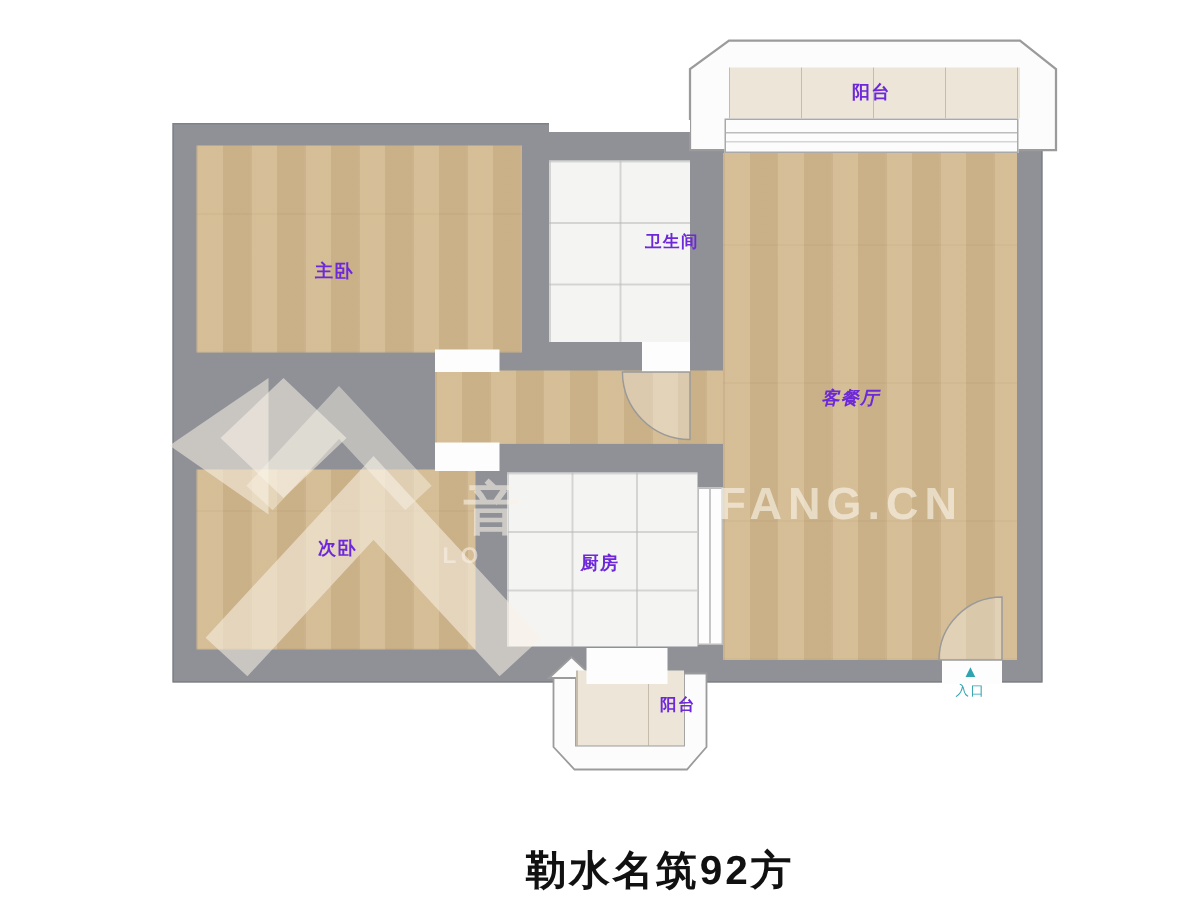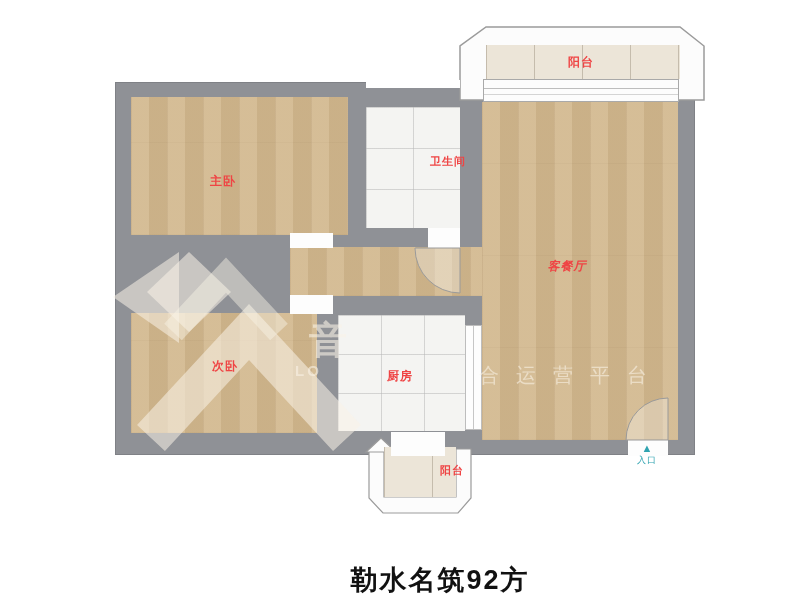--- a/index.html
+++ b/index.html
@@ -30,21 +30,21 @@
   .slide-door{background:#fdfdfd;border:1px solid #bdbdbd;box-sizing:border-box;z-index:3;
         background-image:linear-gradient(90deg,transparent 7px,#c6c6c6 7px,#c6c6c6 8px,transparent 8px);}
   .balcony-floor{background-color:#ece5d8;
         background-image:repeating-linear-gradient(90deg, rgba(150,138,120,.45) 0 1px, transparent 1px 48px);
         z-index:2;}
   .svg-layer{z-index:2;pointer-events:none;}
   .svg-arcs{z-index:4;pointer-events:none;}
 
   
   .lbl{position:absolute;transform:translate(-50%,-50%);font-weight:700;font-size:12px;
-       color:#ef4444;white-space:nowrap;z-index:6;letter-spacing:1px;}
+       color:#6d28d9;white-space:nowrap;z-index:6;letter-spacing:1px;}
   .lbl-small{font-size:11px;margin-left:32px;}
   .entrance-mark{position:absolute;transform:translate(-50%,0);text-align:center;z-index:6;
        color:#2fa3b0;line-height:1;}
   .entrance-mark .arrow{font-size:11px;display:block;}
   .entrance-mark .txt{font-size:9px;display:block;margin-top:2px;letter-spacing:1px;}
 
   
   .wm-clip{left:113px;top:25px;width:592px;height:492px;overflow:hidden;z-index:5;pointer-events:none;}
   .wm{position:absolute;color:rgba(249,243,231,.58);font-weight:700;line-height:1;white-space:nowrap;}
   .wm-brand{left:222px;top:190px;font-size:110px;letter-spacing:18px;color:rgba(250,245,234,.62);}
@@ -99,21 +99,21 @@
 
   <div class="abs wm-clip">
     <svg width="592" height="492" style="position:absolute;left:0;top:0;">
       <polygon points="0,272 66,227 66,318" fill="rgba(249,243,231,0.55)"></polygon>
       <polygon points="76,227 118,267 76,307 34,267" fill="rgba(249,243,231,0.55)"></polygon>
       <path d="M 38,413 L 136,307 L 234,413" fill="none" stroke="rgba(249,243,231,0.55)" stroke-width="38"></path>
       <path d="M 60,307 L 113,250 L 166,307" fill="none" stroke="rgba(249,243,231,0.45)" stroke-width="24"></path>
     </svg>
     <div class="wm wm-side">音</div>
     <div class="wm wm-side-sub">LO</div>
-    <div class="wm wm-tagline">合运营平台</div>
+    <div class="wm wm-domain">FANG.CN</div>
   </div>
 
   <div class="lbl" style="left:223px;top:181px;">主卧</div>
   <div class="lbl lbl-small" style="left:416px;top:161px;">卫生间</div>
   <div class="lbl" style="left:567px;top:266px;font-style:italic;">客餐厅</div>
   <div class="lbl" style="left:225px;top:366px;text-align:center;">次卧</div>
   <div class="lbl" style="left:400px;top:376px;">厨房</div>
   <div class="lbl" style="left:581px;top:62px;">阳台</div>
   <div class="lbl lbl-small" style="left:420px;top:470px;">阳台</div>
 

